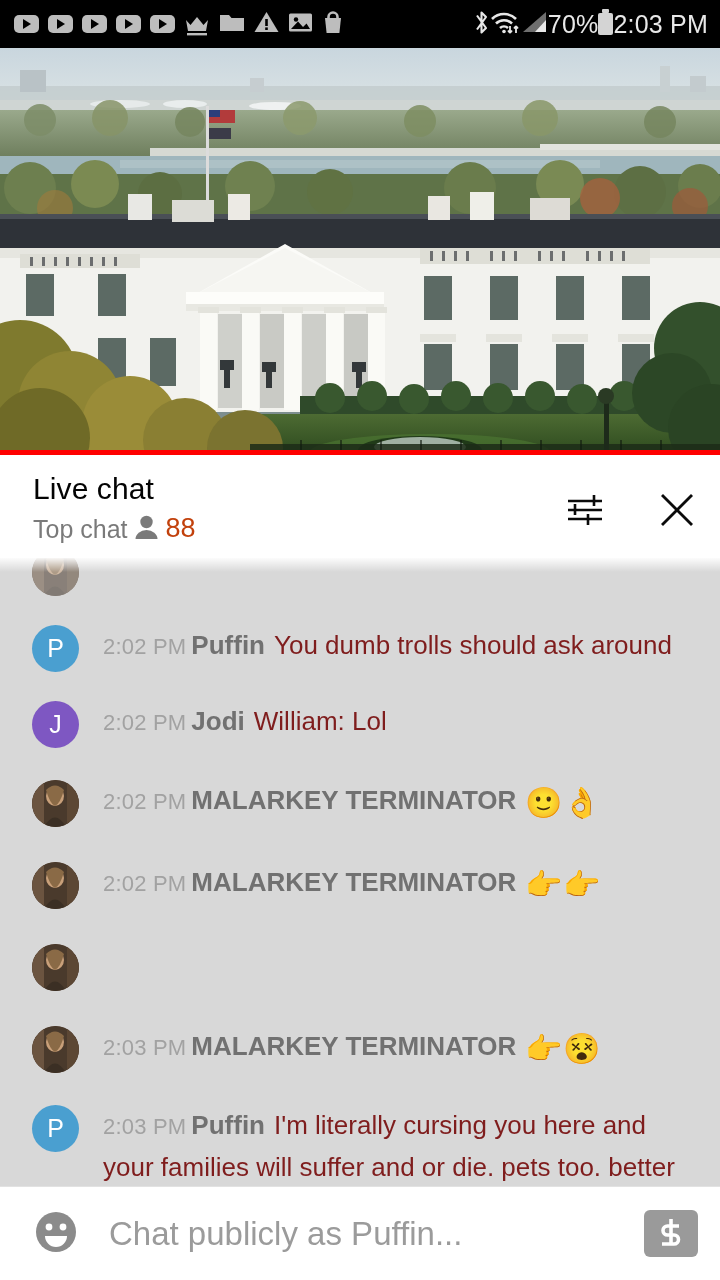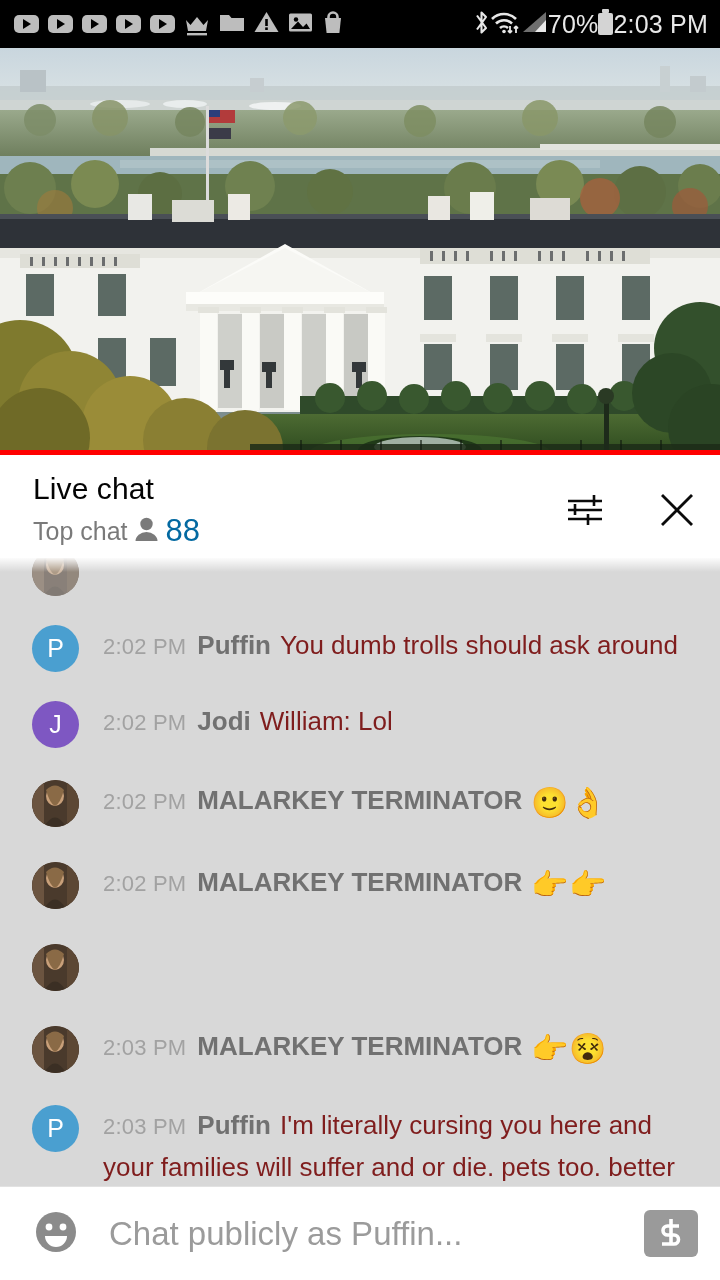--- a/index.html
+++ b/index.html
@@ -39,21 +39,21 @@
   
   .chat-header{
     position:absolute;top:455px;left:0;width:720px;height:103px;background:#fff;
     box-sizing:border-box;padding:16px 20px 0 33px;display:flex;align-items:flex-start;
   }
   .chat-header-texts{flex:1;}
   .chat-title{font-size:30px;color:#030303;font-weight:400;line-height:36px;letter-spacing:0.1px;}
   .chat-sub-row{display:flex;align-items:center;margin-top:6px;gap:6px;}
   .chat-sub{font-size:25px;color:#7a7a7a;line-height:30px;}
   .viewer-count{display:flex;align-items:center;gap:7px;}
-  .viewer-num{font-size:31px;color:#0369a1;}
+  .viewer-num{font-size:27px;color:#c2410c;}
   .hdr-actions{display:flex;align-items:center;gap:46px;margin-top:18px;}
   .icon-btn{width:46px;height:46px;display:flex;align-items:center;justify-content:center;cursor:pointer;}
 
   
   .chat-list{
     position:absolute;top:558px;left:0;width:720px;height:628px;
     background:#d8d8d8;overflow:hidden;
   }
   .chat-list::before{
     content:"";position:absolute;top:0;left:0;right:0;height:14px;
@@ -67,21 +67,21 @@
   }
   .msg.spaced{padding-top:17px;padding-bottom:17px;}
   .avatar{
     width:47px;height:47px;border-radius:50%;flex:0 0 47px;
     display:flex;align-items:center;justify-content:center;
     color:#fff;font-size:25px;margin-top:1px;overflow:hidden;
   }
   .avatar.photo{background:#5b4636;position:relative;}
   .avatar.photo svg{display:block;}
   .msg-body{margin-left:24px;font-size:26px;line-height:41px;color:#5d5d5d;flex:1;padding-top:1px;}
-  .ts{color:#a2a2a2;font-size:22px;margin-right:11px;letter-spacing:0.2px;}
+  .ts{color:#a2a2a2;font-size:22px;margin-right:5px;letter-spacing:0.2px;}
   .author{color:#717171;font-weight:bold;margin-right:9px;}
   .text{color:#7f1d1d;}
   .emoji{font-size:30px;line-height:34px;vertical-align:-4px;letter-spacing:1px;}
 
   
   .partial{opacity:0.55;}
 
   
   .input-bar{
     position:absolute;top:1186px;left:0;width:720px;height:94px;background:#fff;

